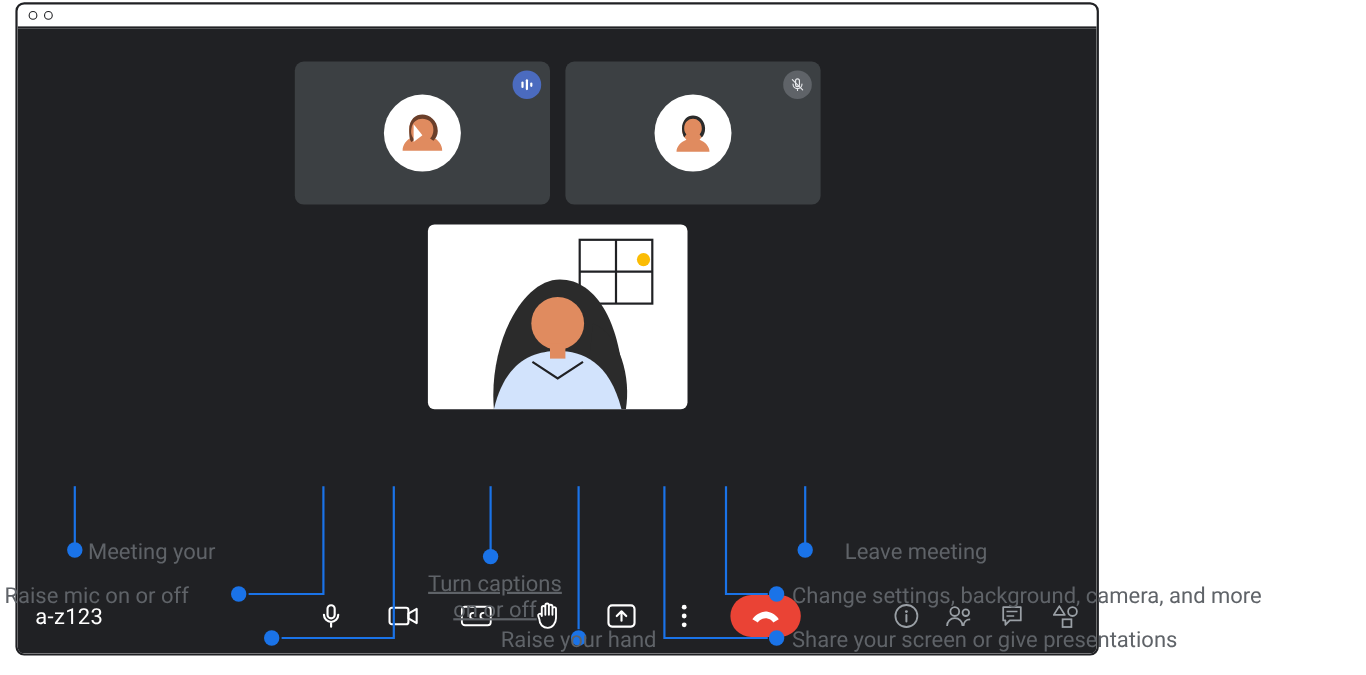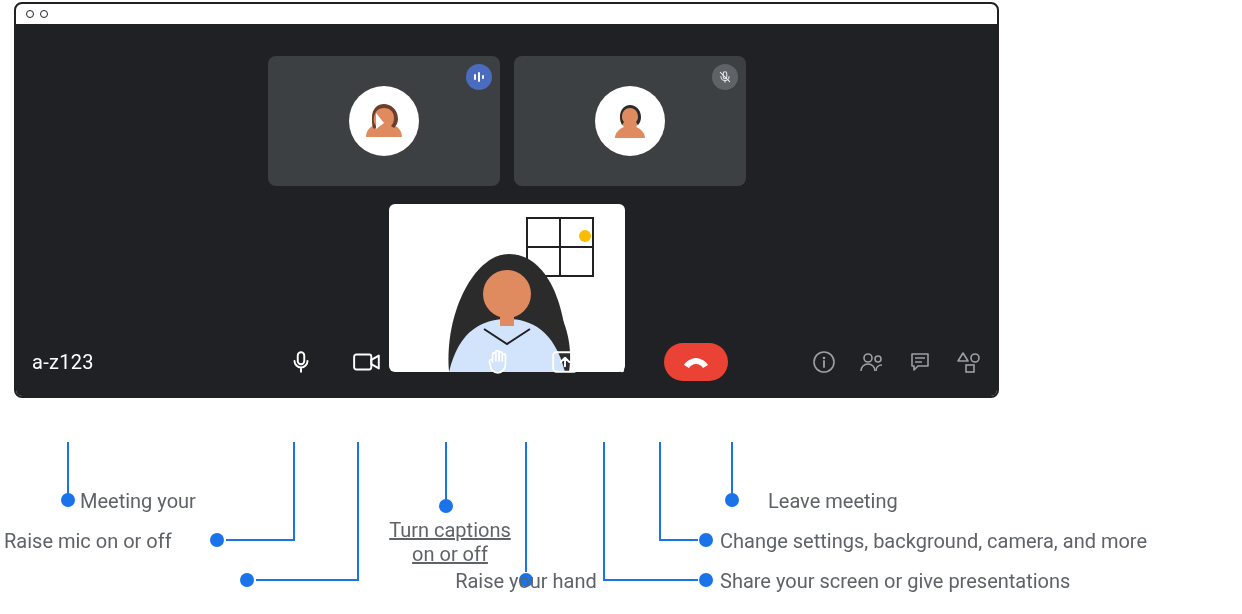--- a/index.html
+++ b/index.html
@@ -13,21 +13,21 @@
     position: relative;
     width: 1242px;
     height: 614px;
     overflow: hidden;
   }
   .window {
     position: absolute;
     left: 14px;
     top: 2px;
     width: 985px;
-    height: 396px;
+    height: 594px;
     border: 2px solid #202124;
     border-radius: 8px;
     overflow: hidden;
     background: #fff;
   }
   .titlebar {
     height: 22px;
     border-bottom: 2px solid #202124;
     display: flex;
     align-items: center;

